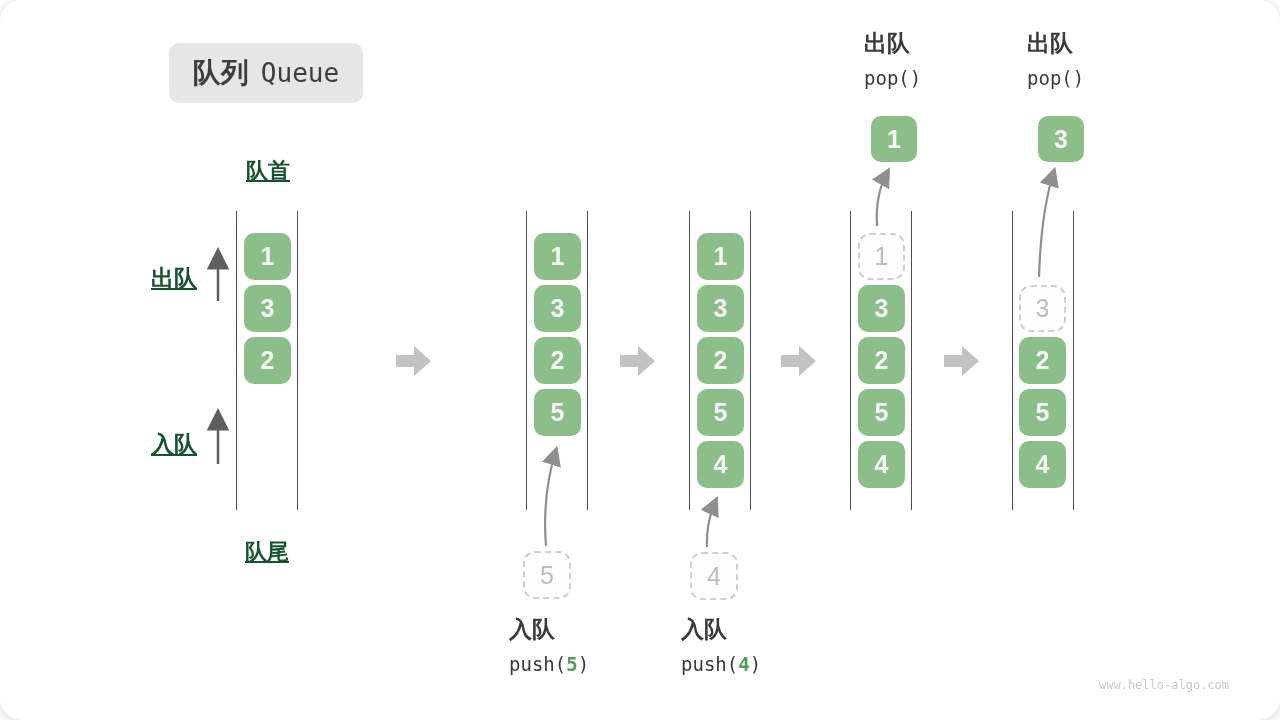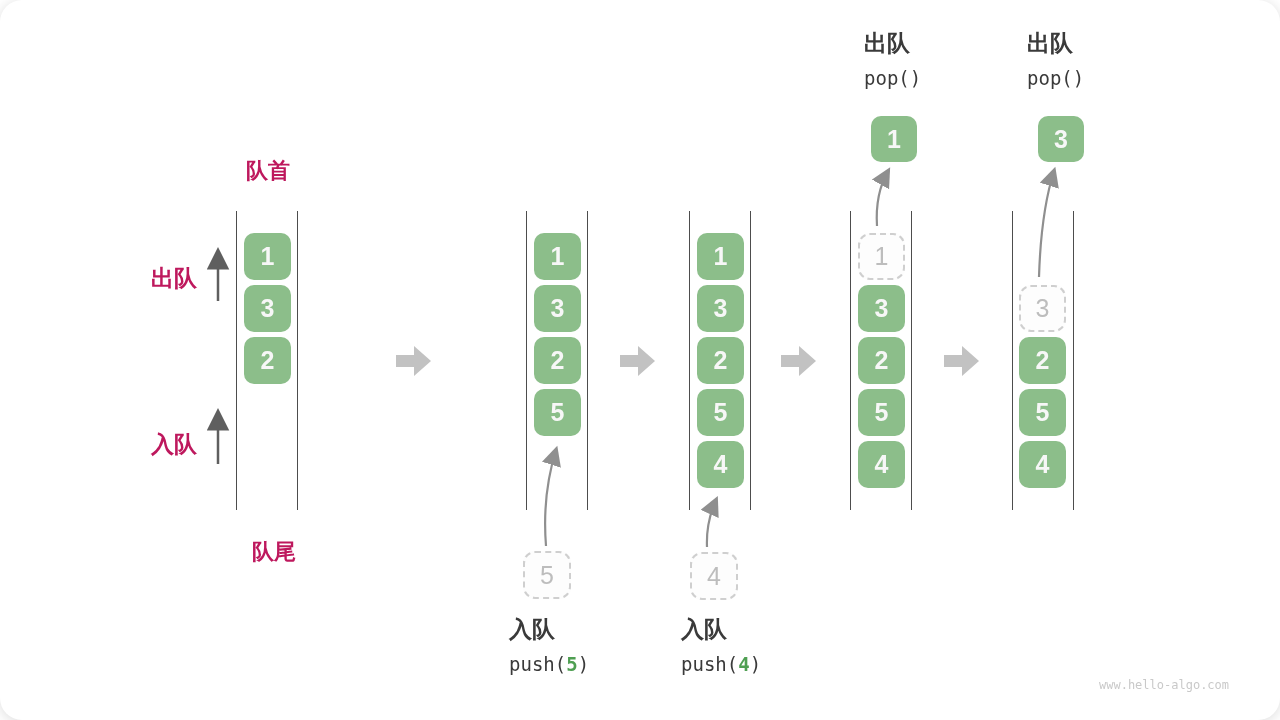--- a/index.html
+++ b/index.html
@@ -8,21 +8,21 @@
     border-radius:22px;box-shadow:0 2px 14px rgba(0,0,0,.14);
     overflow:hidden;font-family:"Liberation Sans",sans-serif;color:#3a3a3a;
   }
   .overlay{position:absolute;left:0;top:0;width:1280px;height:720px;pointer-events:none;}
   .title-box{
     position:absolute;left:169px;top:43px;width:194px;height:60px;
     background:#e6e6e6;border-radius:10px;display:flex;align-items:center;justify-content:center;gap:12px;
   }
   .title-zh{font-size:28px;font-weight:bold;color:#3d3d3d;}
   .title-en{font-family:"DejaVu Sans Mono",monospace;font-size:26px;color:#3d3d3d;}
-  .lbl{position:absolute;font-weight:bold;font-size:22px;color:#be185d;white-space:nowrap;}
+  .lbl{position:absolute;font-weight:bold;font-size:22px;color:#14532d;white-space:nowrap;text-decoration:underline;}
   .lbl.centered{width:100px;text-align:center;}
   .col{
     position:absolute;top:211px;height:299px;width:60px;
     border-left:1.5px solid #4d4d4d;border-right:1.5px solid #4d4d4d;
   }
   .bx{
     position:absolute;width:47px;height:47px;box-sizing:border-box;border-radius:10px;
     background:#8CBE8A;color:#f7f7f7;font-size:25px;font-weight:600;
     display:flex;align-items:center;justify-content:center;
   }
@@ -61,23 +61,27 @@
     <path d="M707,547 Q706,522 716,500" fill="none" stroke="#8f8f8f" stroke-width="2.2" marker-end="url(#ah-gray)"></path>
     <path d="M877,226 Q875,194 888,171" fill="none" stroke="#8f8f8f" stroke-width="2.2" marker-end="url(#ah-gray)"></path>
     <path d="M1039,277 Q1041,212 1054,171" fill="none" stroke="#8f8f8f" stroke-width="2.2" marker-end="url(#ah-gray)"></path>
 
     <path d="M0,10 h18 v-9 l17,15 -17,15 v-9 h-18 z" transform="translate(396,345)" fill="#c2c2c2"></path>
     <path d="M0,10 h18 v-9 l17,15 -17,15 v-9 h-18 z" transform="translate(620,345)" fill="#c2c2c2"></path>
     <path d="M0,10 h18 v-9 l17,15 -17,15 v-9 h-18 z" transform="translate(781,345)" fill="#c2c2c2"></path>
     <path d="M0,10 h18 v-9 l17,15 -17,15 v-9 h-18 z" transform="translate(944,345)" fill="#c2c2c2"></path>
   </svg>
 
+  <div class="title-box">
+    <span class="title-zh">队列</span>
+    <span class="title-en">Queue</span>
+  </div>
 
   <div class="lbl centered" style="left:218px;top:156px;">队首</div>
-  <div class="lbl centered" style="left:224px;top:537px;">队尾</div>
+  <div class="lbl centered" style="left:217px;top:537px;">队尾</div>
   <div class="lbl" style="left:151px;top:263px;font-size:23px;">出队</div>
   <div class="lbl" style="left:151px;top:429px;font-size:23px;">入队</div>
 
   <div class="col" style="left:236px;"></div>
   <div class="col" style="left:526px;"></div>
   <div class="col" style="left:689px;"></div>
   <div class="col" style="left:850px;"></div>
   <div class="col" style="left:1012px;"></div>
 
   <div class="bx" style="left:244px;top:233px;">1</div>

